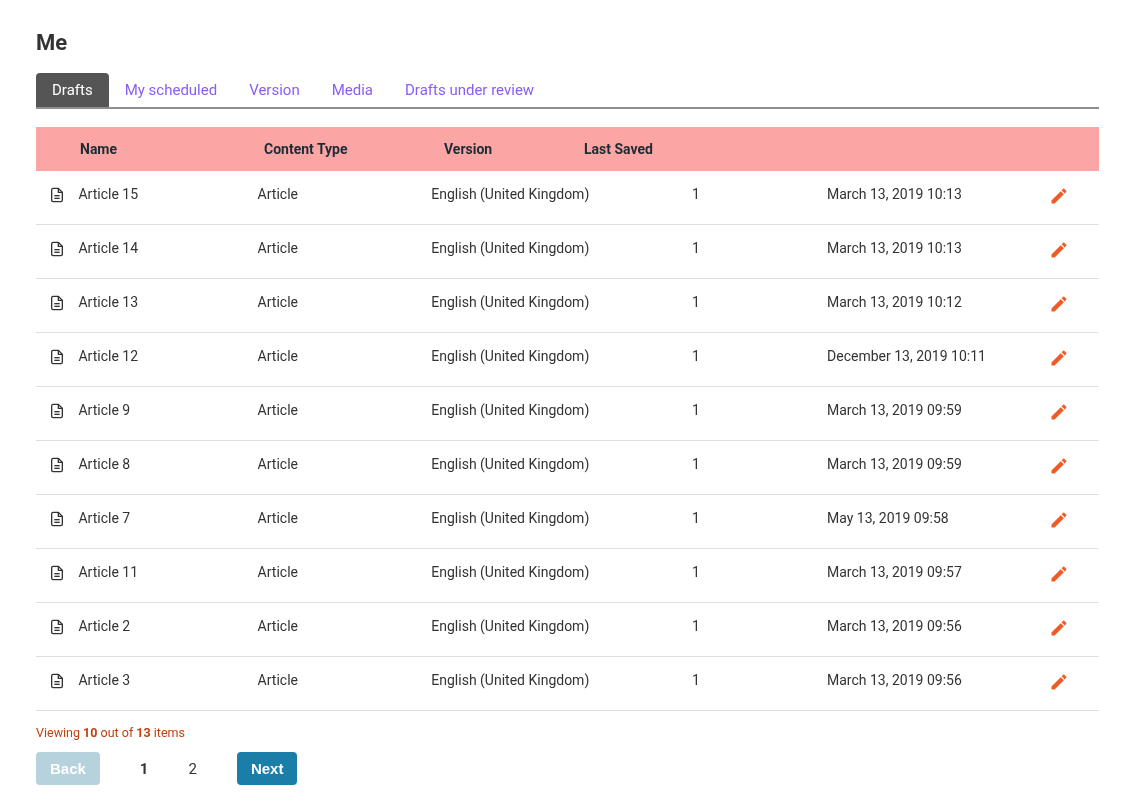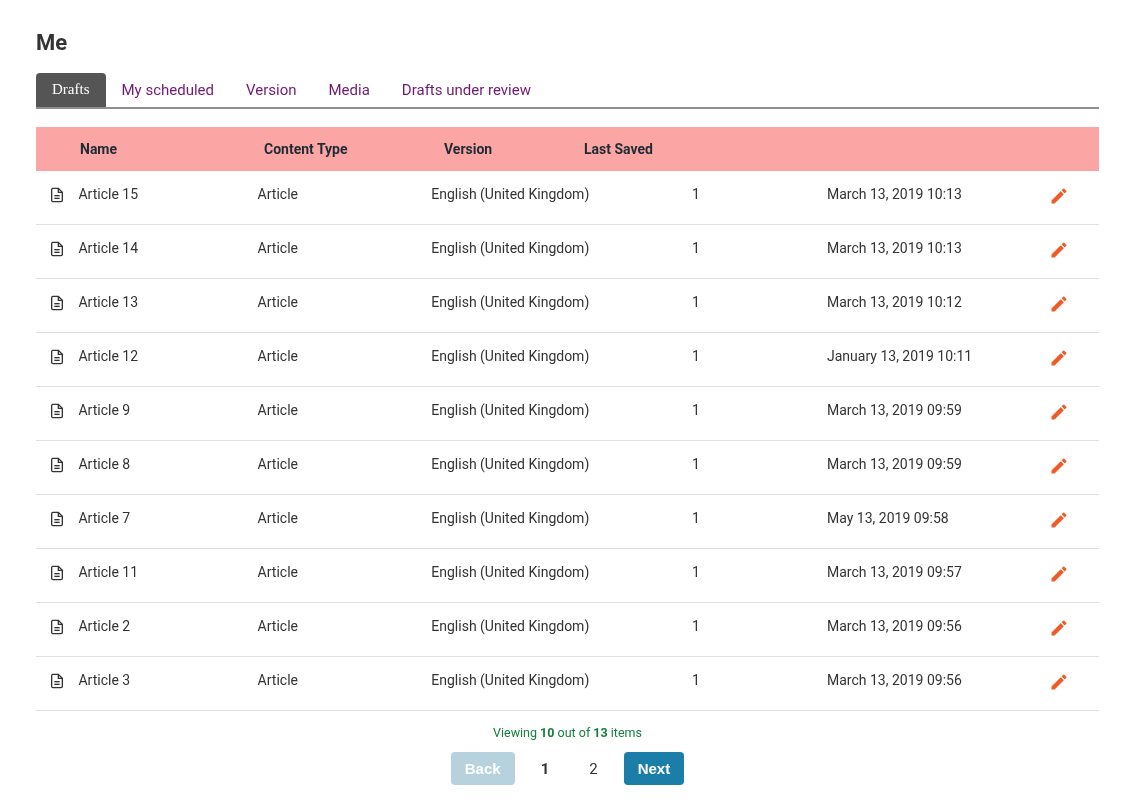--- a/index.html
+++ b/index.html
@@ -19,32 +19,31 @@
     font-weight: 700;
     color: #333;
     margin: 0 0 18px 0;
   }
   .tabs {
     display: flex;
     border-bottom: 2px solid #8f8f8f;
   }
   .tab {
     padding: 8px 16px;
-    color: #701a75;
+    color: #8b5cf6;
     cursor: pointer;
     font-size: 15px;
     background: transparent;
     border: none;
   }
   .tab.active {
     background: #555555;
     color: #fff;
     border-top-left-radius: 4px;
     border-top-right-radius: 4px;
-    font-family: Liberation Serif, serif;
   }
   .table-container {
     margin-top: 18px;
   }
   .header-row {
     display: flex;
     background: #fca5a5;
     color: #1d2b34;
     font-weight: 700;
     padding: 14px 0;
@@ -74,31 +73,30 @@
     height: 18px;
     display: block;
   }
   .edit-btn {
     display: inline-flex;
     cursor: pointer;
     color: #f15a24;
   }
   .edit-btn svg { width: 20px; height: 20px; display:block; }
   .footer-text {
-    text-align: center;
+    text-align: left;
     font-size: 12.5px;
-    color: #15803d;
+    color: #c2410c;
     margin-top: 14px;
   }
   .footer-text b { font-weight: 700; }
   .pagination {
     display: flex;
-    justify-content: center;
     align-items: center;
-    gap: 20px;
+    gap: 34px;
     margin-top: 12px;
   }
   .page-btn {
     padding: 8px 14px;
     border-radius: 4px;
     font-size: 15px;
     cursor: pointer;
     border: none;
     font-weight: 600;
   }
@@ -216,21 +214,21 @@
                 <polyline points="14 2 14 8 20 8"></polyline>
                 <line x1="8" y1="13" x2="16" y2="13"></line>
                 <line x1="8" y1="17" x2="16" y2="17"></line>
               </svg>
             </span>
           </div>
           <div class="col-name">Article 12</div>
           <div class="col-type">Article</div>
           <div class="col-lang">English (United Kingdom)</div>
           <div class="col-version">1</div>
-          <div class="col-saved">January 13, 2019 10:11</div>
+          <div class="col-saved">December 13, 2019 10:11</div>
           <div class="col-action"><span class="edit-btn">
               <svg viewBox="0 0 24 24" fill="currentColor">
                 <path d="M3 17.25V21h3.75L17.81 9.94l-3.75-3.75L3 17.25zM20.71 7.04a1 1 0 0 0 0-1.41l-2.34-2.34a1 1 0 0 0-1.41 0l-1.83 1.83 3.75 3.75 1.83-1.83z"></path>
               </svg>
             </span></div>
         </div>
         <div class="data-row">
           <div class="col-icon">
             <span>
               <svg class="doc-icon" viewBox="0 0 24 24" fill="none" stroke="#333" stroke-width="2">

